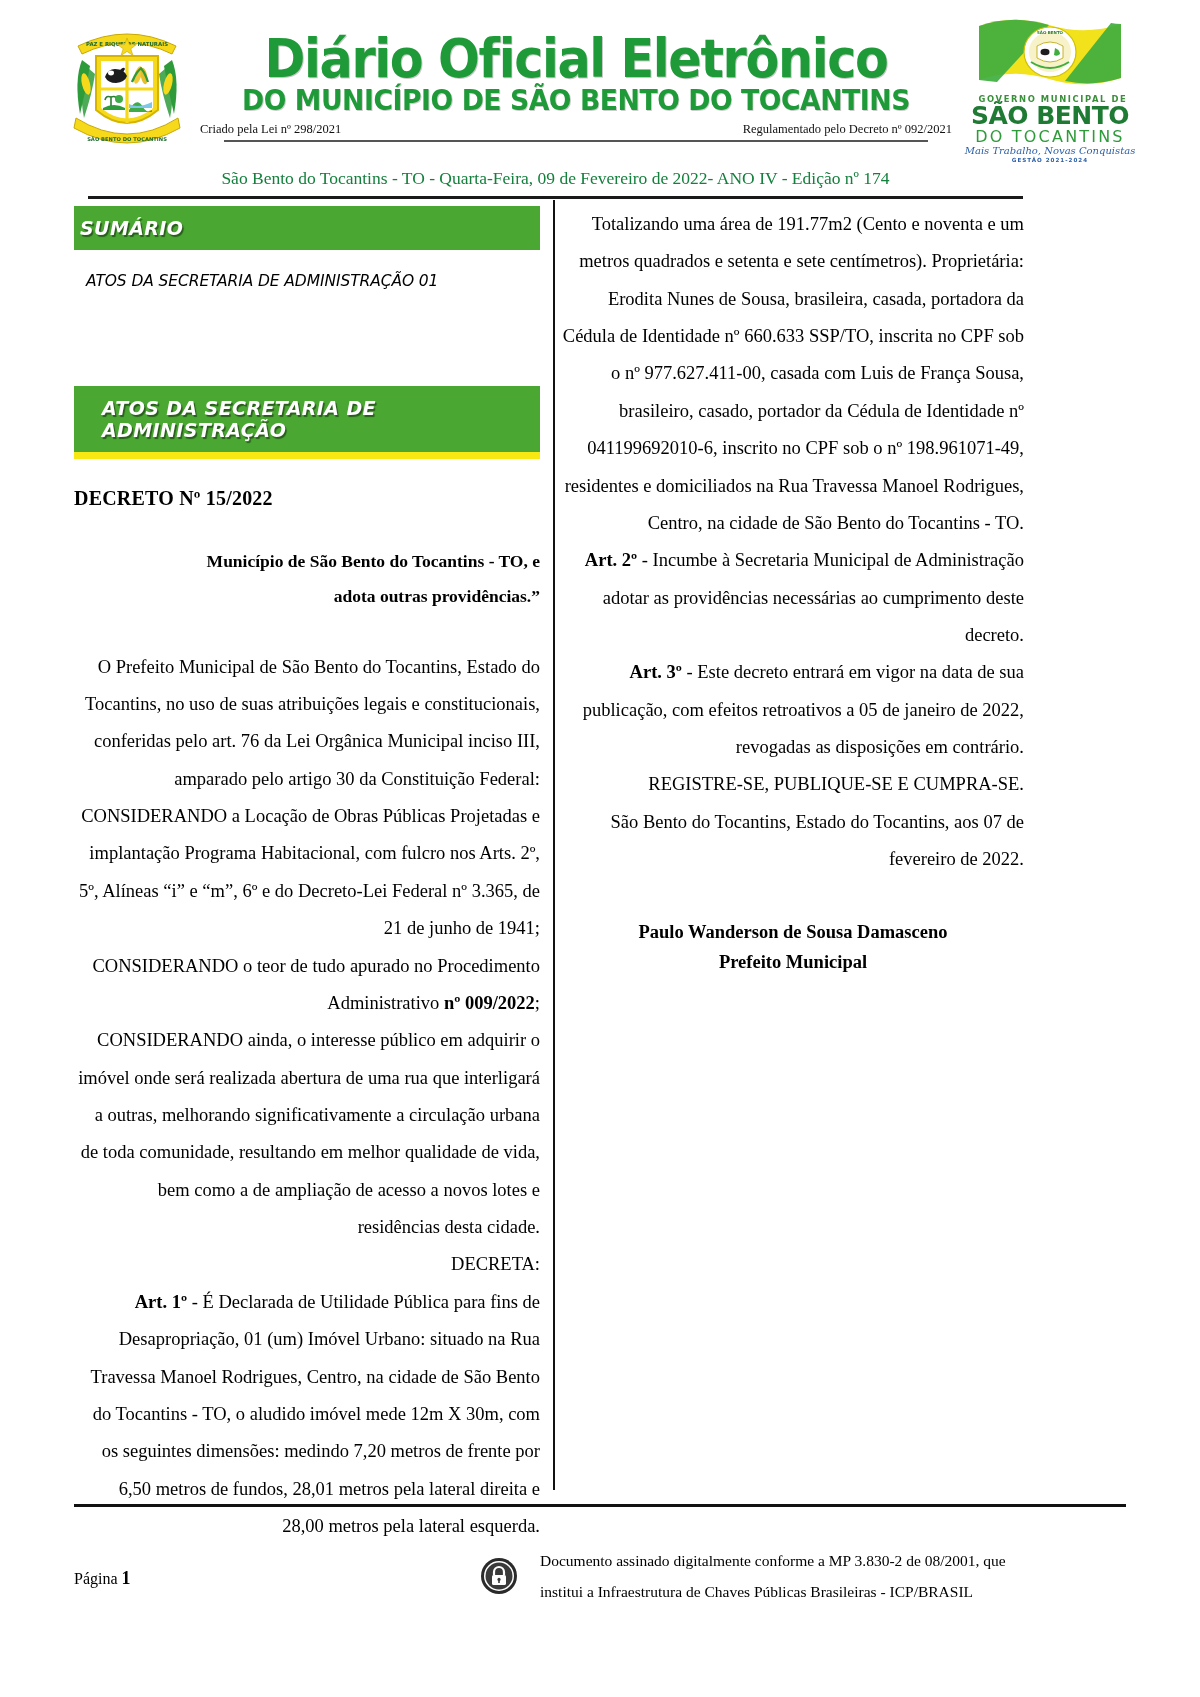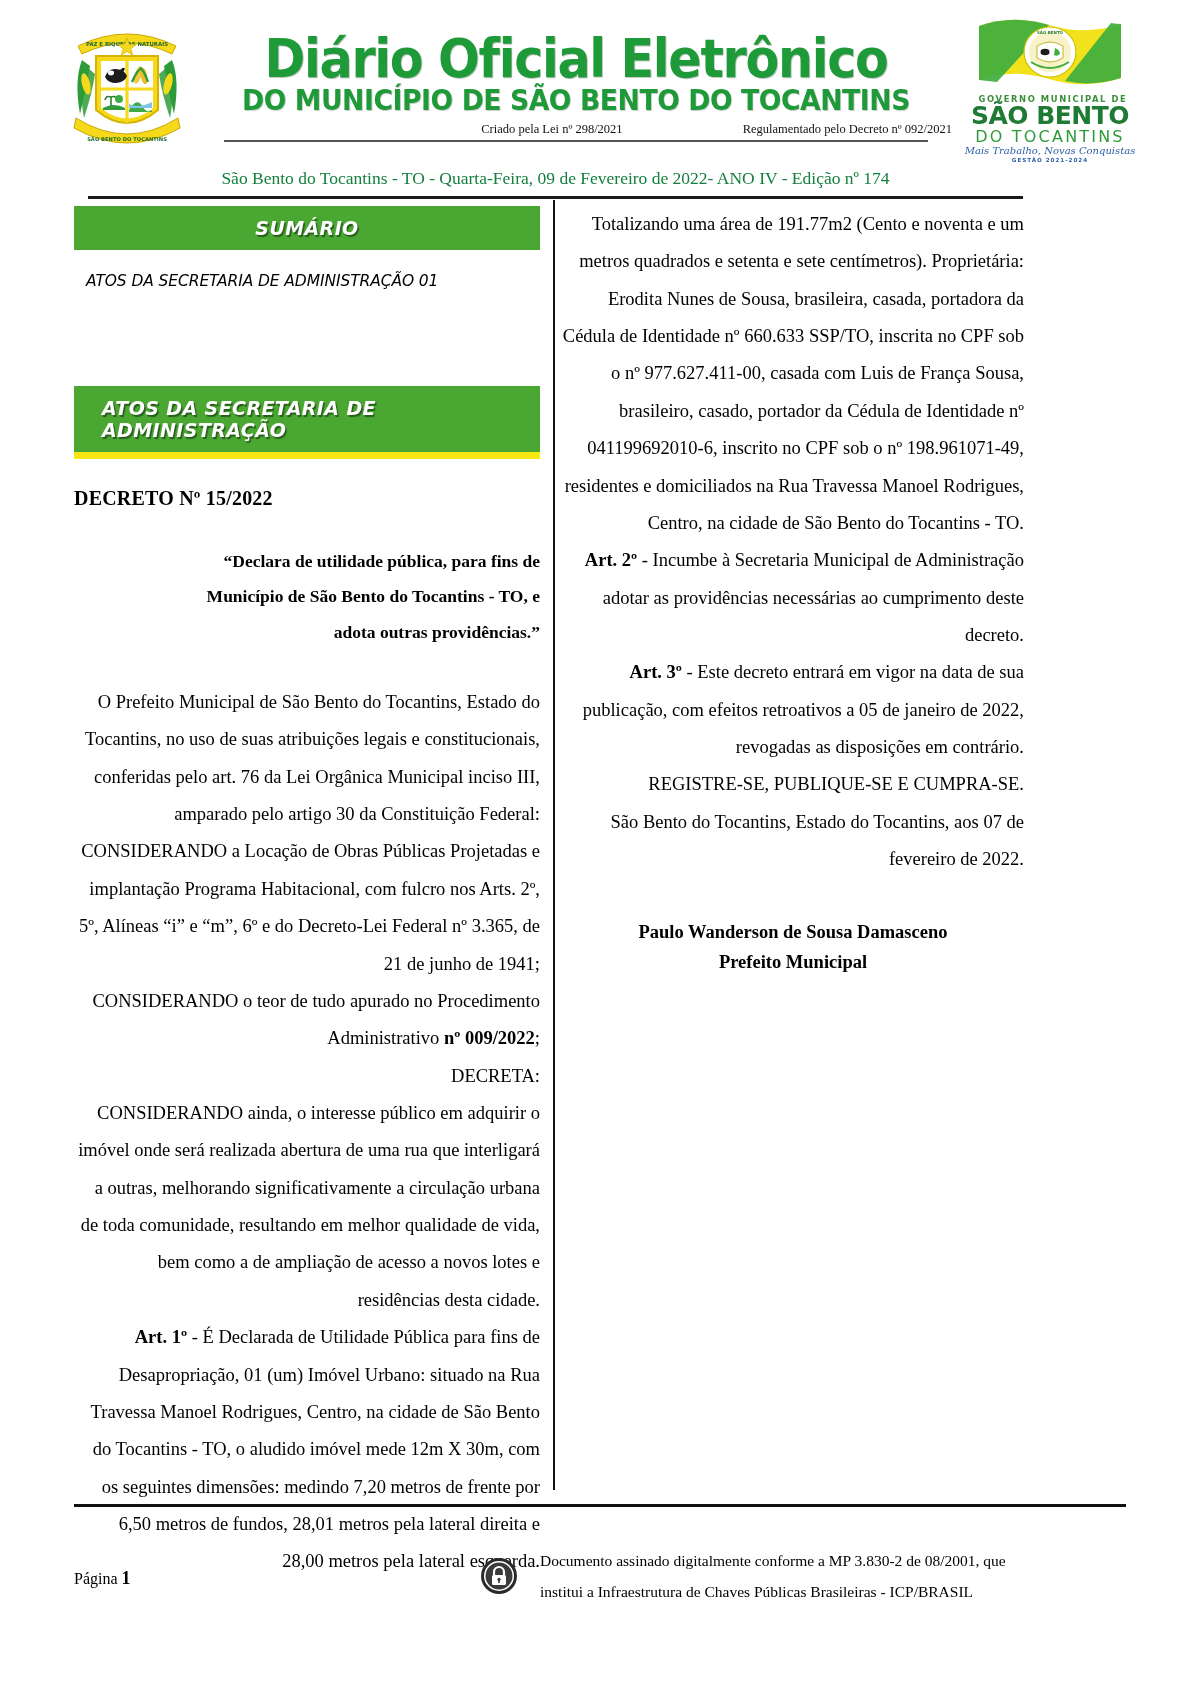--- a/index.html
+++ b/index.html
@@ -70,21 +70,21 @@
     letter-spacing: -0.5px;
     color: #1f9a38;
     transform: scaleX(0.92);
     transform-origin: center;
     white-space: nowrap;
     margin-top: 1px;
     text-shadow: 1px 1px 0 rgba(0,0,0,0.2);
   }
   .legal-row {
     display: flex;
-    justify-content: flex-end;
+    justify-content: space-between;
     gap: 120px;
     font-size: 12.5px;
     margin-top: 6px;
     font-family: "Liberation Serif", serif;
     color: #111;
   }
   .legal-rule {
     height: 2px;
     background: #555;
     margin: 3px 24px 0 24px;
@@ -144,21 +144,20 @@
 
   .green-bar {
     background: #4aa832;
     color: #ffffff;
     font-family: "DejaVu Sans", sans-serif;
     font-weight: 700;
     font-style: italic;
     font-size: 19px;
     letter-spacing: 0.4px;
     padding: 11px 6px;
-    text-align: center;
     text-shadow: 1.5px 1.5px 1px rgba(0,0,0,0.45);
     box-sizing: border-box;
   }
   .green-bar.left-align {
     text-align: left;
     padding-left: 28px;
   }
   .yellow-rule {
     height: 7px;
     background: #f7e814;
@@ -373,30 +372,29 @@
     <div class="sumario-entry">ATOS DA SECRETARIA DE ADMINISTRAÇÃO   01</div>
 
     <div class="spacer-lg"></div>
 
     <div class="green-bar left-align">ATOS DA SECRETARIA DE ADMINISTRAÇÃO</div>
     <div class="yellow-rule"></div>
 
     <div class="decreto-num">DECRETO Nº 15/2022</div>
 
     <div class="ementa">
-      <div>“Declara de utilidade pública, para fins de</div>
       <div>Município de São Bento do Tocantins - TO, e</div>
       <div>adota outras providências.”</div>
     </div>
 
     <p class="body-text first">O Prefeito Municipal de São Bento do Tocantins, Estado do Tocantins, no uso  de suas atribuições legais e constitucionais, conferidas pelo art. 76 da Lei Orgânica Municipal inciso III, amparado pelo artigo 30 da Constituição Federal:</p>
     <p class="body-text">CONSIDERANDO a Locação de Obras Públicas Projetadas e implantação Programa Habitacional, com fulcro nos Arts. 2º, 5º, Alíneas “i” e “m”, 6º e do Decreto-Lei Federal  nº 3.365, de 21 de junho de 1941;</p>
     <p class="body-text"><span>CONSIDERANDO o teor de tudo apurado no Procedimento Administrativo </span><span class="b">nº  009/2022</span><span>;</span></p>
+    <p class="body-text">CONSIDERANDO ainda, o interesse público em adquirir o imóvel onde será realizada abertura de uma rua que interligará a outras, melhorando significativamente a circulação urbana de toda comunidade, resultando em melhor qualidade de vida, bem como a de ampliação de acesso a novos lotes e residências desta cidade.</p>
     <p class="body-text">DECRETA:</p>
-    <p class="body-text">CONSIDERANDO ainda, o interesse público em adquirir o imóvel onde será realizada abertura de uma rua que interligará a outras, melhorando significativamente a circulação urbana de toda comunidade, resultando em melhor qualidade de vida, bem como a de ampliação de acesso a novos lotes e residências desta cidade.</p>
     <p class="body-text"><span class="b">Art. 1º</span><span> - É Declarada de Utilidade Pública para fins de Desapropriação, 01 (um) Imóvel Urbano: situado na Rua Travessa Manoel Rodrigues, Centro, na cidade de  São Bento do Tocantins - TO, o aludido imóvel mede 12m X 30m, com os seguintes dimensões: medindo 7,20 metros de frente por 6,50 metros de fundos, 28,01 metros pela lateral direita e 28,00 metros pela lateral esquerda.</span></p>
   </div>
 
   <div class="col-right">
     <p class="body-text rt-first">Totalizando uma área de 191.77m2 (Cento e noventa e um metros quadrados e setenta e sete centímetros). Proprietária: Erodita Nunes de Sousa, brasileira, casada, portadora da Cédula de Identidade nº 660.633 SSP/TO, inscrita no CPF sob o nº 977.627.411-00,  casada com Luis de França Sousa, brasileiro, casado, portador da Cédula de Identidade nº 041199692010-6, inscrito no CPF sob o nº 198.961071-49, residentes e domiciliados na Rua Travessa Manoel Rodrigues, Centro, na cidade de São Bento do Tocantins - TO.</p>
     <p class="body-text"><span class="b">Art. 2º</span><span> - Incumbe à Secretaria Municipal de Administração adotar as providências necessárias ao cumprimento deste decreto.</span></p>
     <p class="body-text"><span class="b"> Art. 3º</span><span> - Este decreto entrará em vigor na data de sua publicação, com efeitos retroativos a 05 de janeiro de 2022, revogadas as disposições em contrário.</span></p>
     <p class="body-text"> REGISTRE-SE, PUBLIQUE-SE E CUMPRA-SE.</p>
     <p class="body-text">São Bento do Tocantins, Estado do Tocantins, aos 07 de fevereiro de 2022.</p>
 

